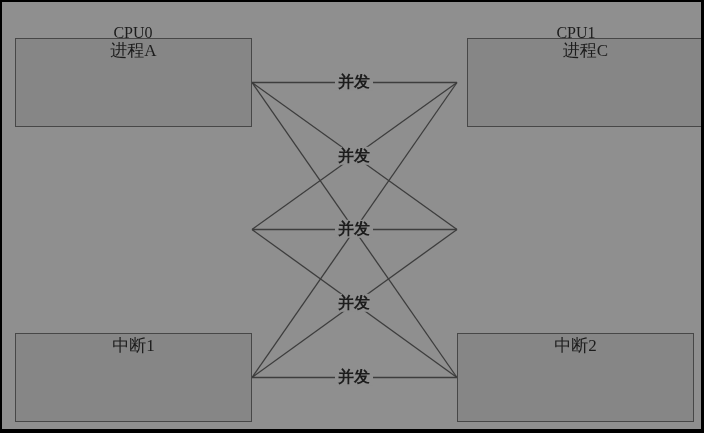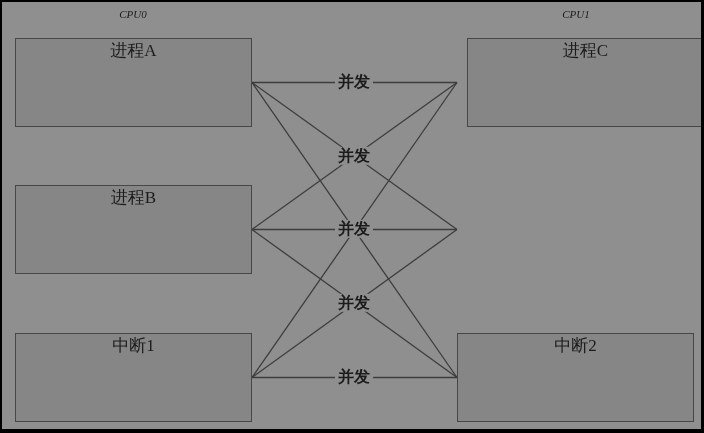--- a/index.html
+++ b/index.html
@@ -9,25 +9,24 @@
     box-sizing:border-box;
     background:var(--bg,#8f8f8f);
     border-style:solid;
     border-color:var(--frame,#000);
     border-width:2px 3px 4px 2px;
     overflow:hidden;
     font-family:"Liberation Serif","DejaVu Serif",serif;
   }
   .lines{position:absolute;left:0;top:0;}
   .cpu-title{
-    position:absolute;top:6px;
+    position:absolute;top:22px;
     transform:translateX(-50%);
-    font-size:11px;color:var(--txt,#1c1c1c);
+    font-size:16px;color:var(--txt,#1c1c1c);
     white-space:nowrap;
-    font-style:italic;
   }
   .node{
     position:absolute;
     width:237px;height:89px;
     box-sizing:border-box;
     background:var(--boxfill,#868686);
     border:1.5px solid var(--boxborder,#474747);
     display:flex;align-items:flex-start;justify-content:center;
   }
   .node span{
@@ -61,23 +60,20 @@
       <line x1="250" y1="375.5" x2="455" y2="227.5" stroke="#3d3d3d" stroke-width="1.3"></line>
       <line x1="250" y1="375.5" x2="455" y2="375.5" stroke="#3d3d3d" stroke-width="1.3"></line>
     </svg>
 
   <div class="cpu-title" style="left:131px">CPU0</div>
   <div class="cpu-title" style="left:574px">CPU1</div>
 
   <div class="node" style="left:13px;top:36px">
     <span>进程A</span>
   </div>
-  <div class="node" style="left:13px;top:183px">
-    <span>进程B</span>
-  </div>
   <div class="node" style="left:13px;top:331px">
     <span>中断1</span>
   </div>
 
   <div class="node" style="left:465px;top:36px">
     <span>进程C</span>
   </div>
   <div class="node" style="left:455px;top:331px">
     <span>中断2</span>
   </div>

